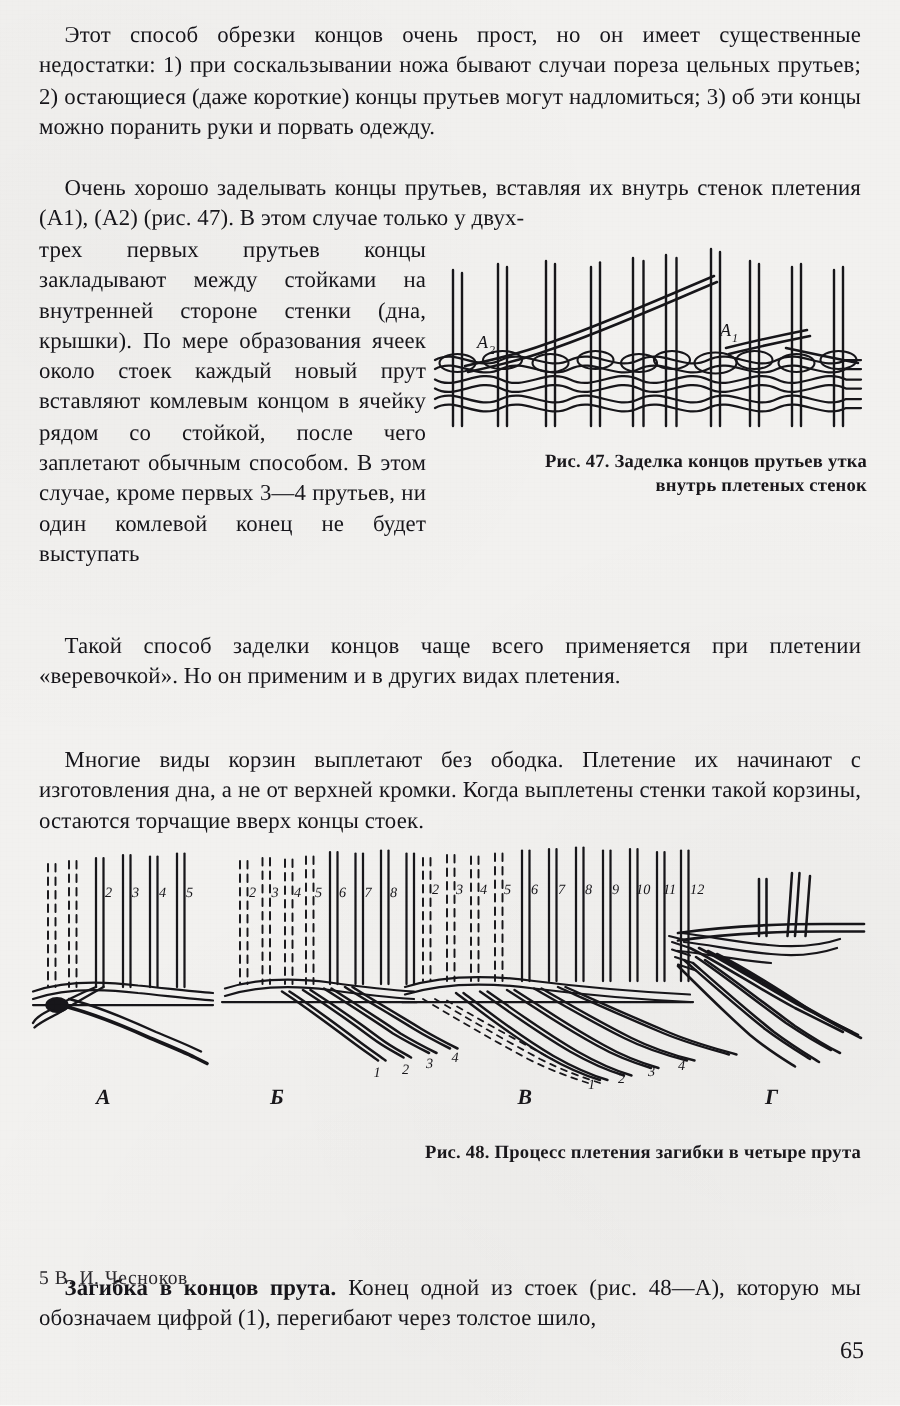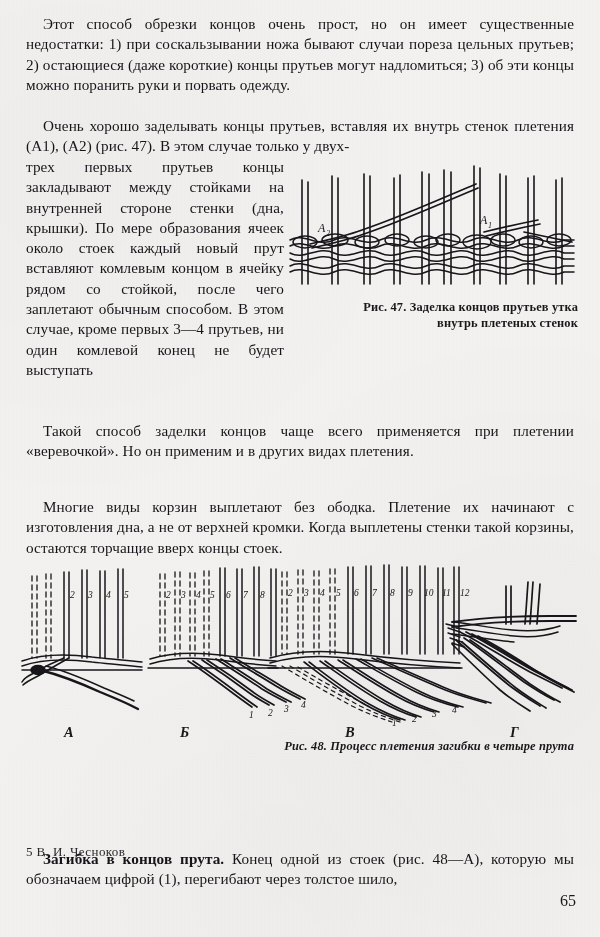--- a/index.html
+++ b/index.html
@@ -79,23 +79,22 @@
   }
   .panel-label {
     position: absolute;
     font-size: 14.5px;
     font-style: italic;
     font-weight: bold;
     color: #1a181c;
   }
   .cap48 {
     left: 26px;
-    top: 739px;
+    top: 761px;
     width: 548px;
-    font-style: italic;
   }
 
   
   .footer-left {
     position: absolute;
     left: 26px;
     top: 844px;
     font-size: 13px;
     letter-spacing: 0.4px;
     color: #2a282c;

